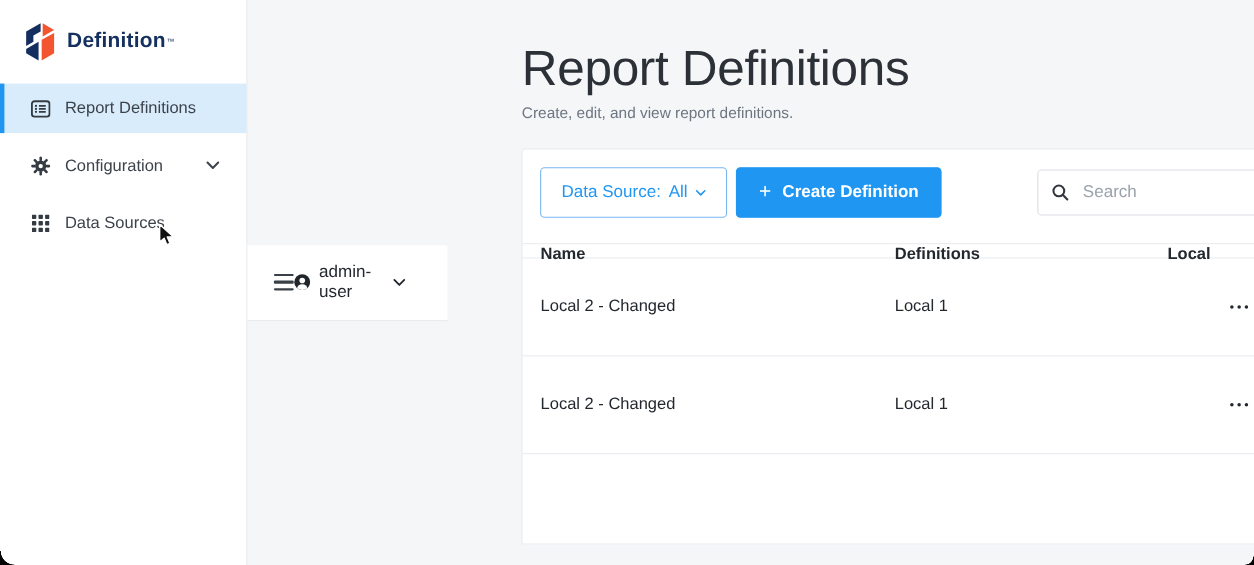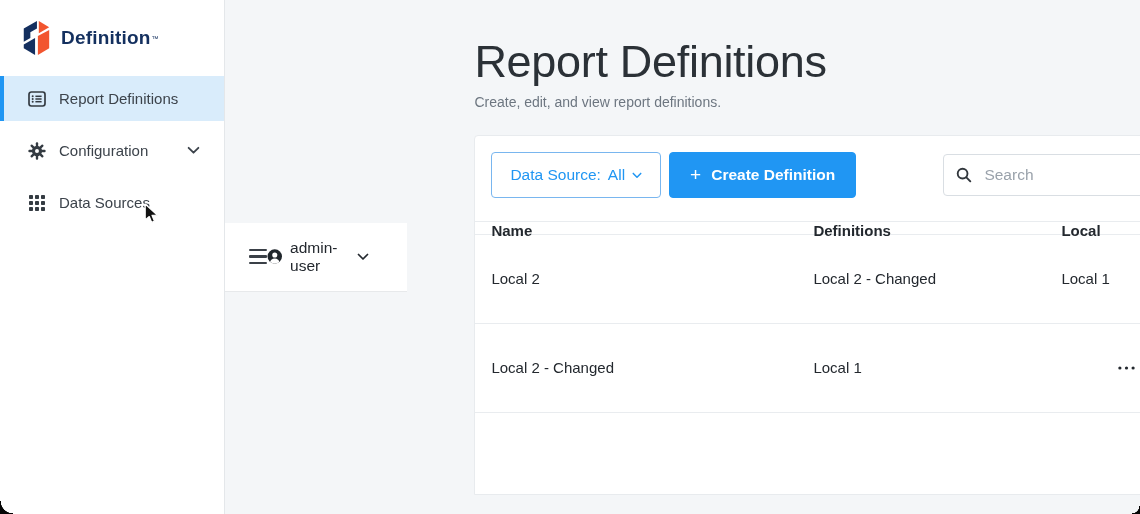--- a/index.html
+++ b/index.html
@@ -207,21 +207,20 @@
         </div>
 
         <div class="t-head">
           <span class="th">Name</span>
           <span class="th">Definitions</span>
           <span class="th">Local</span>
           <span></span>
         </div>
 
         <div class="t-row">
-          <span class="td">Local 2</span>
           <span class="td">Local 2 - Changed</span>
           <span class="td">Local 1</span>
           <span class="row-actions">
             <button class="kebab" aria-label="actions">
               <svg width="17" height="4" viewBox="0 0 18 4" fill="#23282e">
                   <circle cx="2" cy="2" r="1.7"></circle>
                   <circle cx="9" cy="2" r="1.7"></circle>
                   <circle cx="16" cy="2" r="1.7"></circle>
                 </svg>
             </button>

